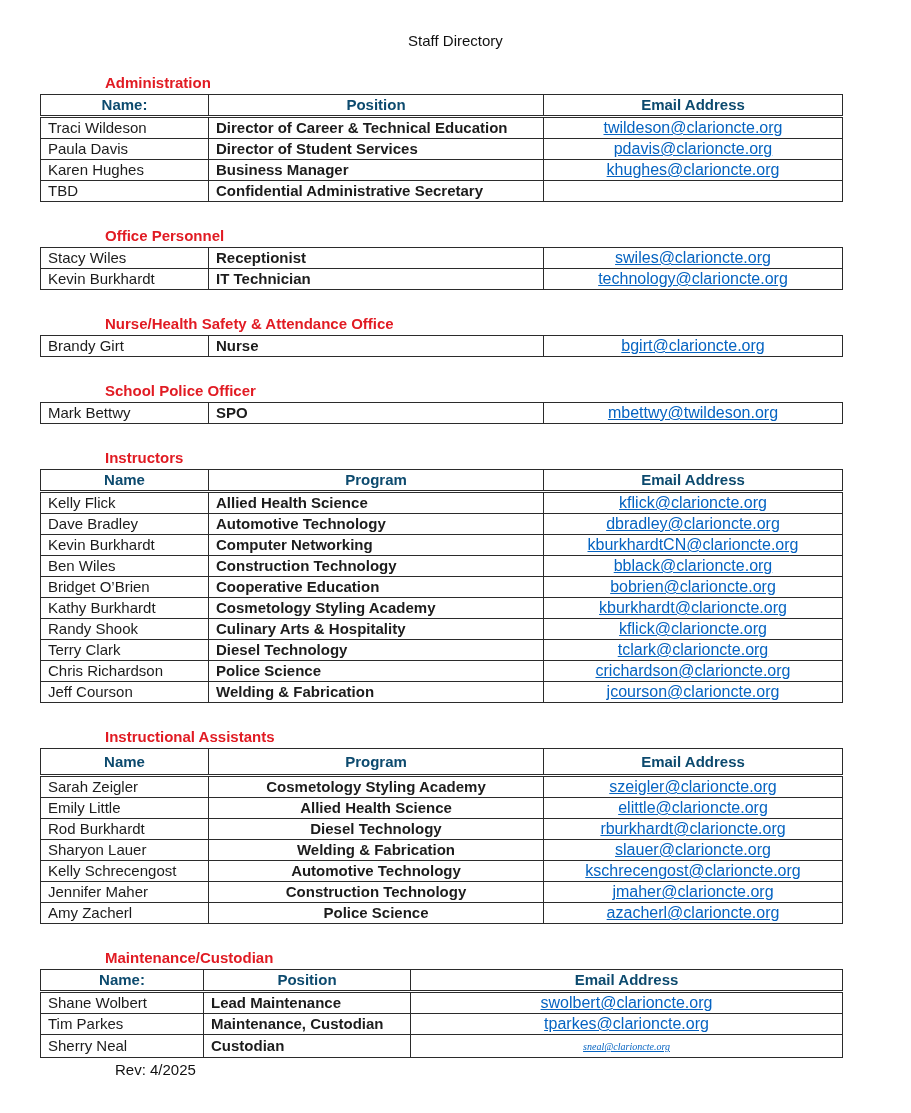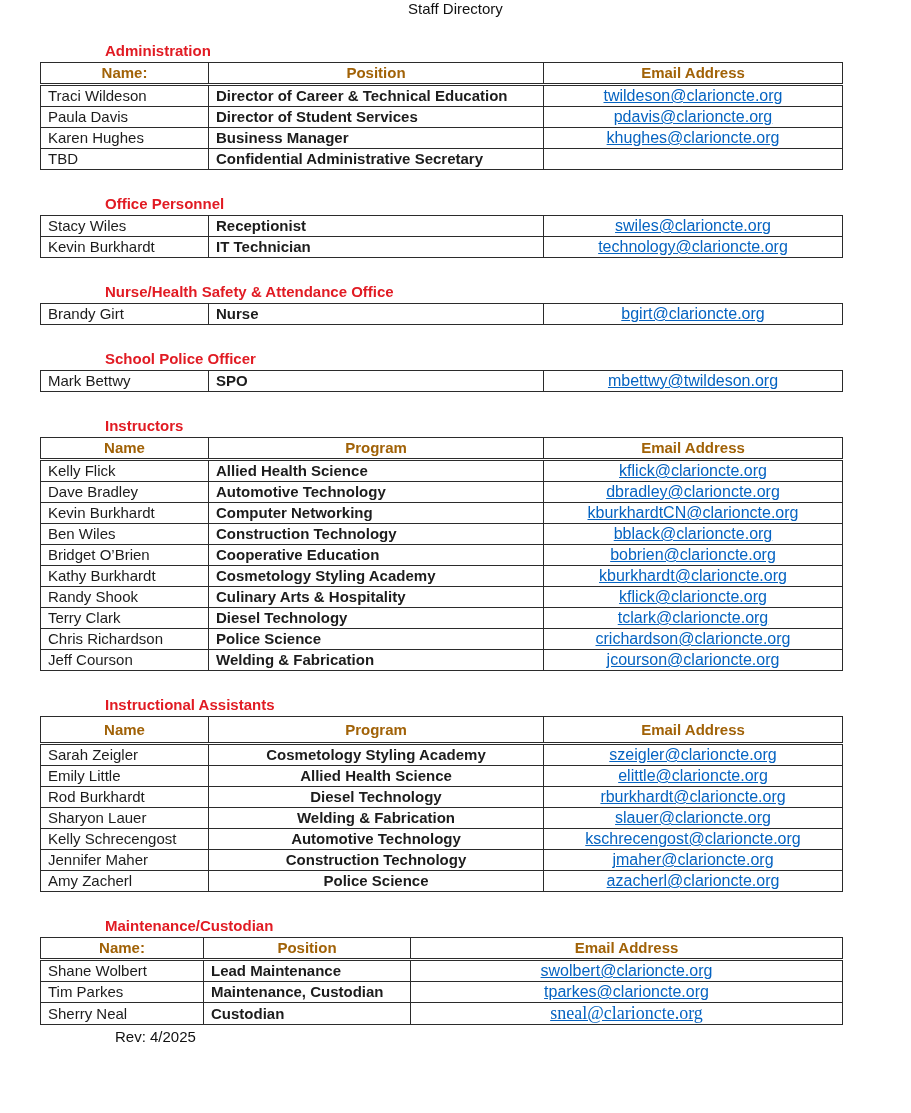--- a/index.html
+++ b/index.html
@@ -10,20 +10,21 @@
   body {
     width: 911px;
     height: 1113px;
     overflow: hidden;
     font-family: "Liberation Sans", sans-serif;
     color: #1c1c1c;
   }
   .page {
     width: 911px;
     height: 1113px;
+    padding-top: 32px;
     box-sizing: border-box;
   }
   .doc-title {
     text-align: center;
     font-size: 15px;
     font-weight: 500;
     color: #111;
     margin-bottom: 4px;
   }
   .section-heading {
@@ -45,38 +46,39 @@
     font-size: 15px;
     height: 20px;
     line-height: 20px;
     padding: 0 7px;
     overflow: hidden;
     white-space: nowrap;
   }
   table.dir-table th {
     font-weight: bold;
     text-align: center;
-    color: #a16207;
+    color: #0c4a6e;
     border-bottom: 3.5px double #2b2b2b;
   }
   table.dir-table.tall-header th {
     height: 25px;
   }
   td.cell-name { text-align: left; }
   td.cell-role { text-align: left; font-weight: bold; }
   td.cell-role.center { text-align: center; }
   td.cell-email { text-align: center; }
   a.email-link {
     color: var(--link, #0563c1);
     text-decoration: underline;
     font-size: 16px;
   }
   a.email-link.serif {
     font-family: "Liberation Serif", serif;
-    font-size: 18px;
+    font-size: 10px;
+    font-style: italic;
   }
   .footer {
     font-size: 15px;
     color: #111;
     margin: 3px 0 0 115px;
   }
 </style>
 </head>
 <body>
 

